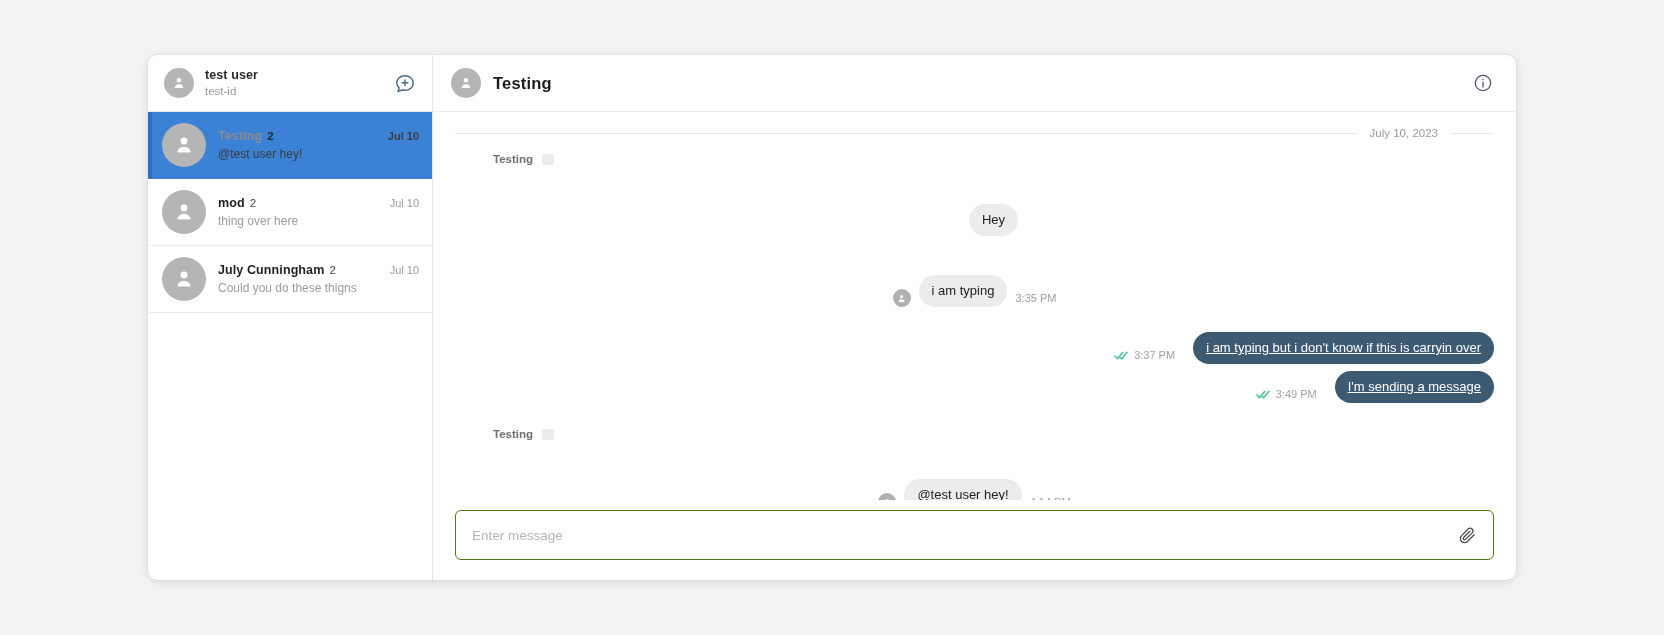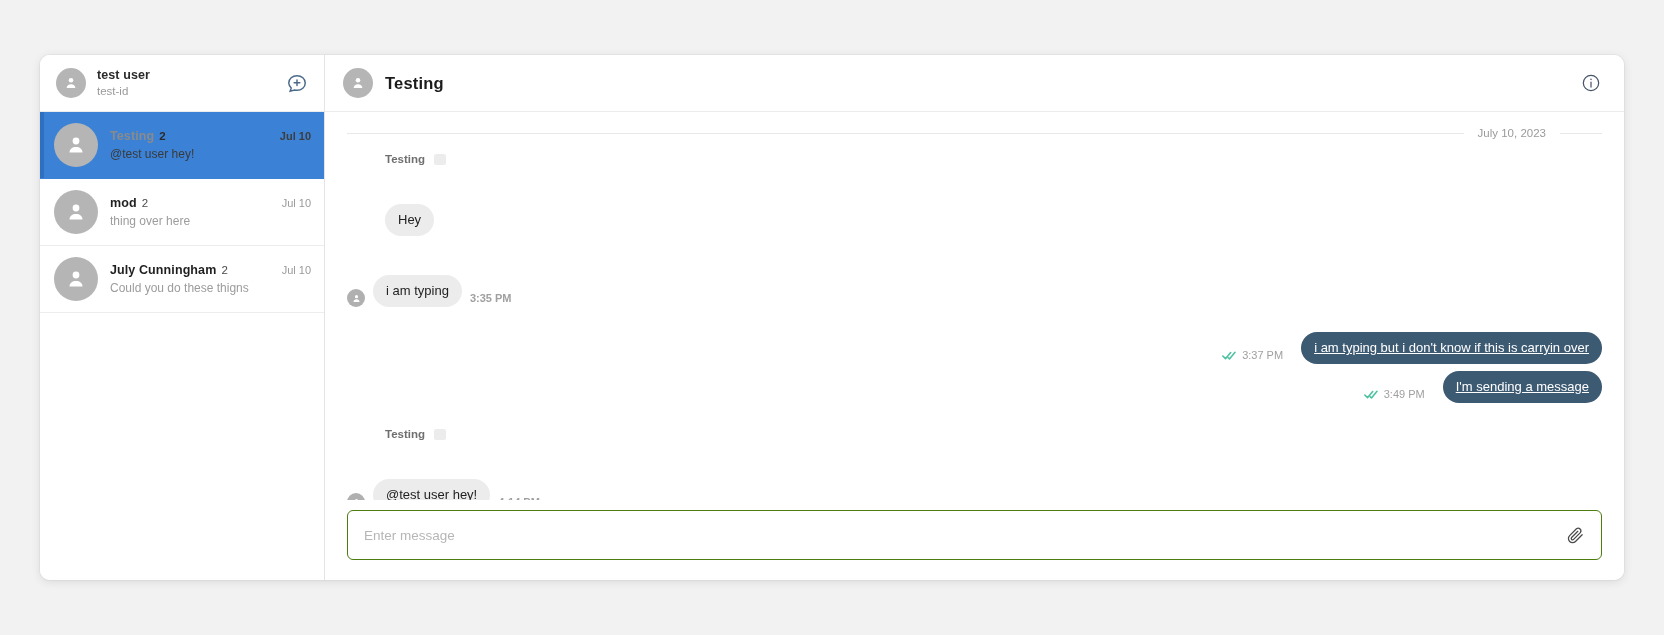--- a/index.html
+++ b/index.html
@@ -8,21 +8,21 @@
     background: #f2f2f2;
     font-family: "Liberation Sans", sans-serif;
     overflow: hidden;
   }
   .page {
     width: 1664px; height: 635px;
     display: flex; align-items: center; justify-content: center;
     background: #f2f2f2;
   }
   .app-window {
-    width: 1584px; height: 525px;
+    width: 1368px; height: 525px;
     background: #ffffff;
     border-radius: 10px;
     box-shadow: 0 2px 10px rgba(0,0,0,0.10), 0 0 0 1px rgba(0,0,0,0.03);
     display: flex;
     overflow: hidden;
   }
 
   
   .sidebar {
     width: 285px; min-width: 285px; height: 100%;
@@ -131,21 +131,21 @@
   .sender-label {
     display: flex; align-items: center; gap: 9px;
     margin: 0 0 4px 38px;
   }
   .sender-name { font-size: 11.5px; font-weight: bold; color: #6f6f6f; }
   .sender-badge {
     width: 12px; height: 11px; background: #ececec; border-radius: 2px;
   }
 
   .msg-row { display: flex; align-items: flex-end; margin-bottom: 7px; }
-  .msg-row.in { justify-content: flex-start; margin-top: 39px; }
+  .msg-row.in { justify-content: center; margin-top: 39px; }
   .msg-row.out { justify-content: flex-end; }
   .msg-row .spacer-av { width: 30px; min-width: 30px; }
 
   .bubble {
     max-width: 620px;
     padding: 8px 13px;
     border-radius: 17px;
     font-size: 13px;
     line-height: 16px;
     word-wrap: break-word;
@@ -153,21 +153,21 @@
   .bubble.in { background: #ececec; color: #222222; margin-left: 8px; }
   .bubble.out { background: #3d5a73; color: #ffffff; margin-left: 9px; text-decoration: underline; }
 
   .msg-time {
     font-size: 11px; color: #a0a0a0; white-space: nowrap;
   }
   .msg-row.in .msg-time { margin-left: 8px; }
   .msg-row.out .msg-time { margin-right: 9px; }
   .read-ticks { margin-right: 5px; display:flex; align-items:center; }
   .meta-out { display: flex; align-items: center; padding-bottom: 3px; }
-  .meta-in { display: flex; align-items: center; padding-bottom: 3px; font-weight: bold; }
+  .meta-in { display: flex; align-items: center; padding-bottom: 3px; }
 
   .group-gap { height: 18px; }
 
   
   .composer-wrap { padding: 10px 22px 20px 22px; }
   .composer {
     height: 50px;
     border: 1px solid #4d7c0f;
     border-radius: 6px;
     display: flex; align-items: center;

